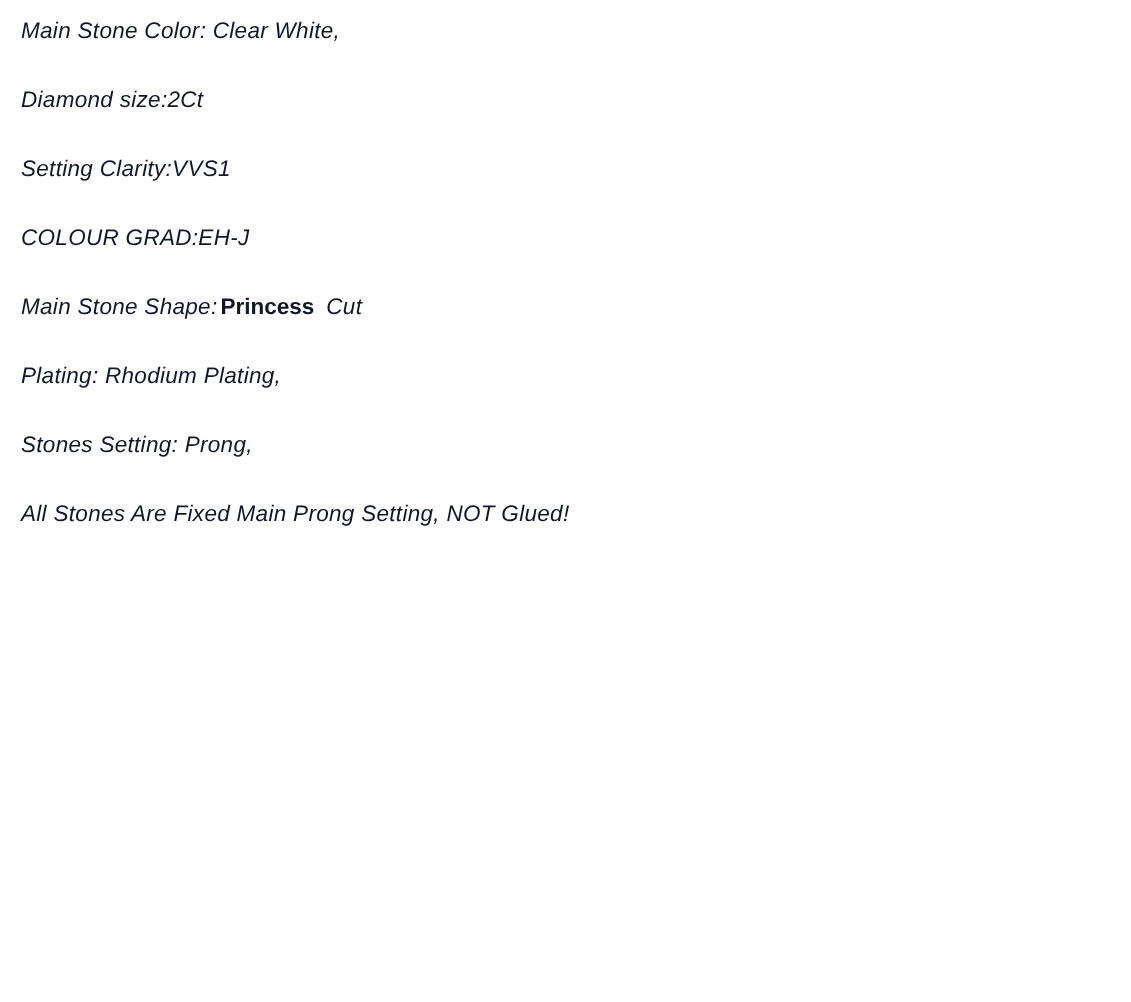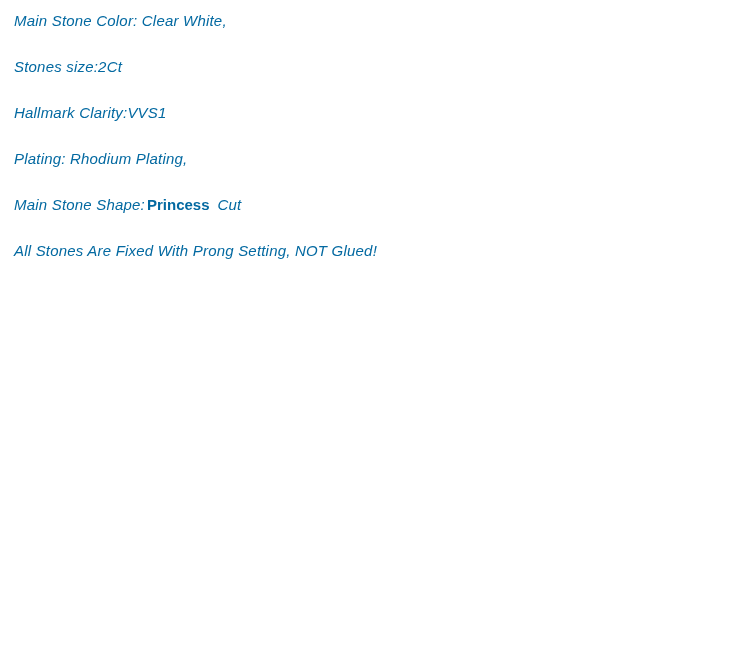--- a/index.html
+++ b/index.html
@@ -19,37 +19,39 @@
     padding: 13px 14px;
     background: #ffffff;
   }
   .line {
     margin: 0 0 30px 0;
     font-family: "Liberation Sans", "DejaVu Sans", sans-serif;
     font-style: italic;
     font-size: 15px;
     line-height: 16px;
     letter-spacing: 0.2px;
-    color: #0369a1;
+    color: #0f172a;
     white-space: pre;
   }
   .line .plain {
     font-style: normal;
     font-weight: bold;
     font-family: "Liberation Sans", sans-serif;
     letter-spacing: 0px;
     margin-left: 2px;
   }
   .line .suffix {
     margin-left: 8px;
   }
 </style>
 </head>
 <body>
 
 <div class="doc">
   <p class="line">Main Stone Color: Clear White,</p>
-  <p class="line">Stones size:2Ct</p>
-  <p class="line">Hallmark Clarity:VVS1</p>
+  <p class="line">Diamond size:2Ct</p>
+  <p class="line">Setting Clarity:VVS1</p>
+  <p class="line">COLOUR GRAD:EH-J</p>
+  <p class="line"><span>Main Stone Shape:</span><span class="plain">Princess</span><span class="suffix">Cut</span></p>
   <p class="line">Plating: Rhodium Plating,</p>
-  <p class="line"><span>Main Stone Shape:</span><span class="plain">Princess</span><span class="suffix">Cut</span></p>
-  <p class="line">All Stones Are Fixed With Prong Setting, NOT Glued!</p>
+  <p class="line">Stones Setting: Prong,</p>
+  <p class="line">All Stones Are Fixed Main Prong Setting, NOT Glued!</p>
 </div>
 
 </body></html>

